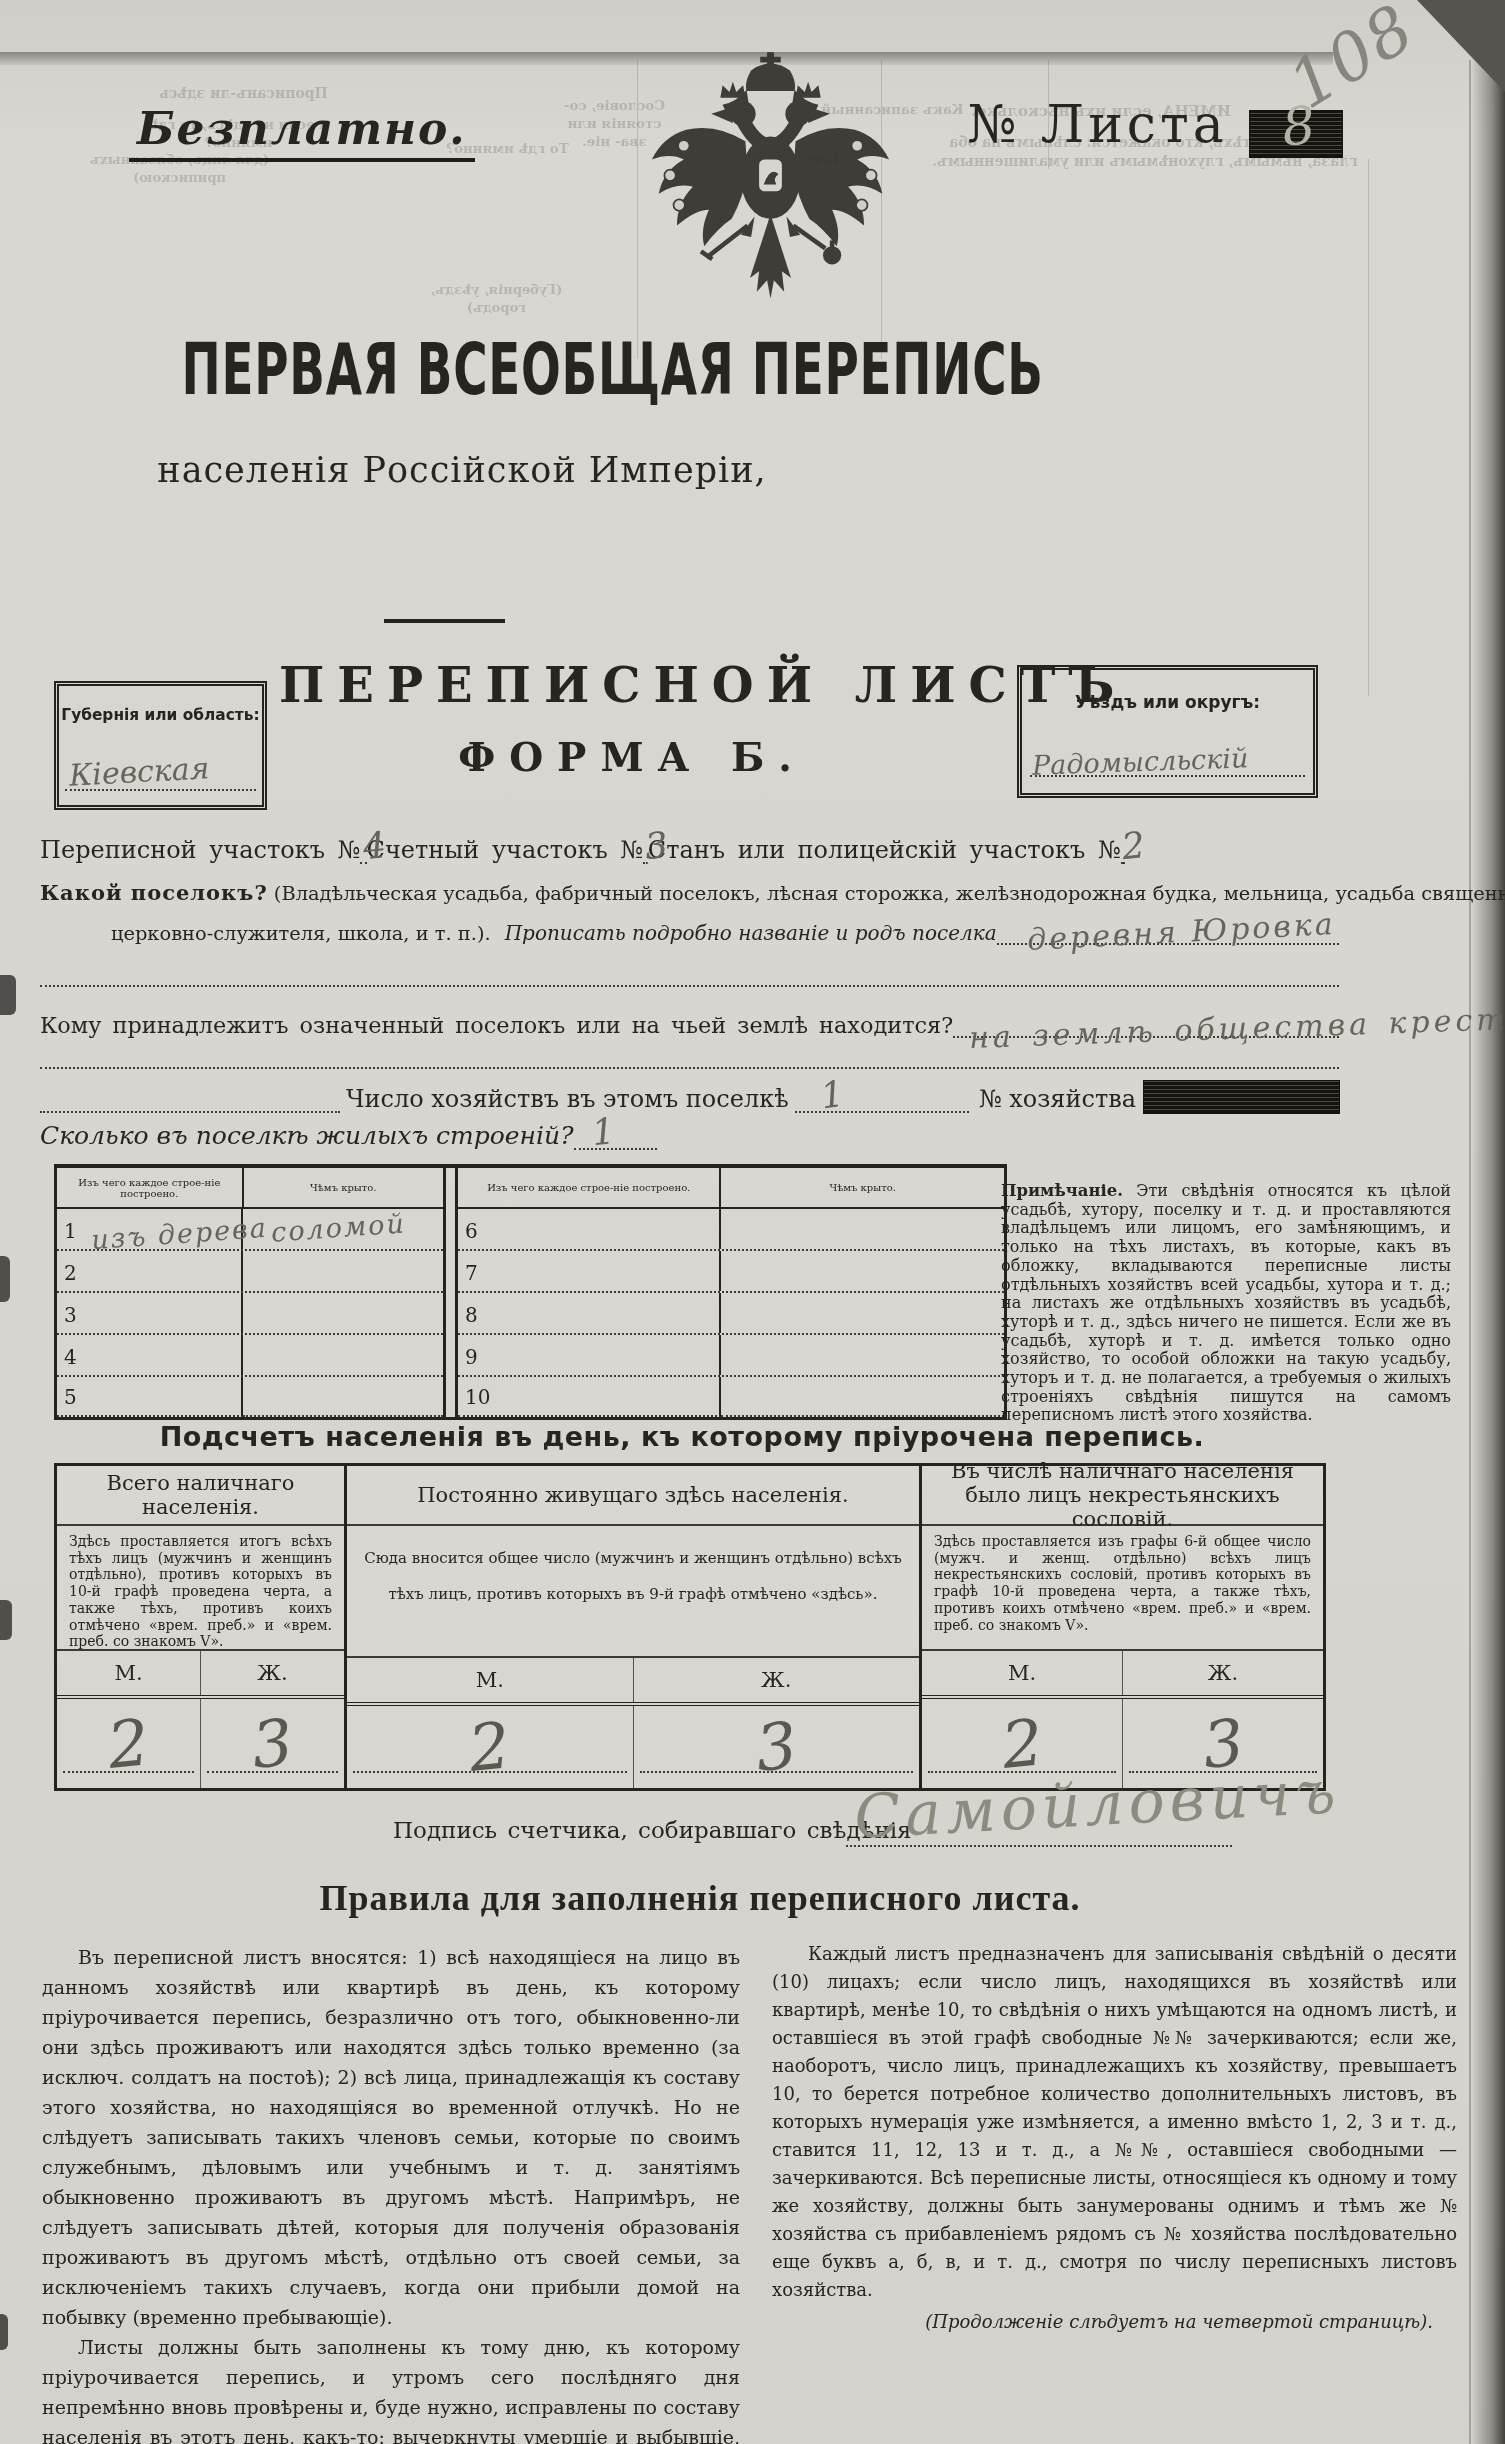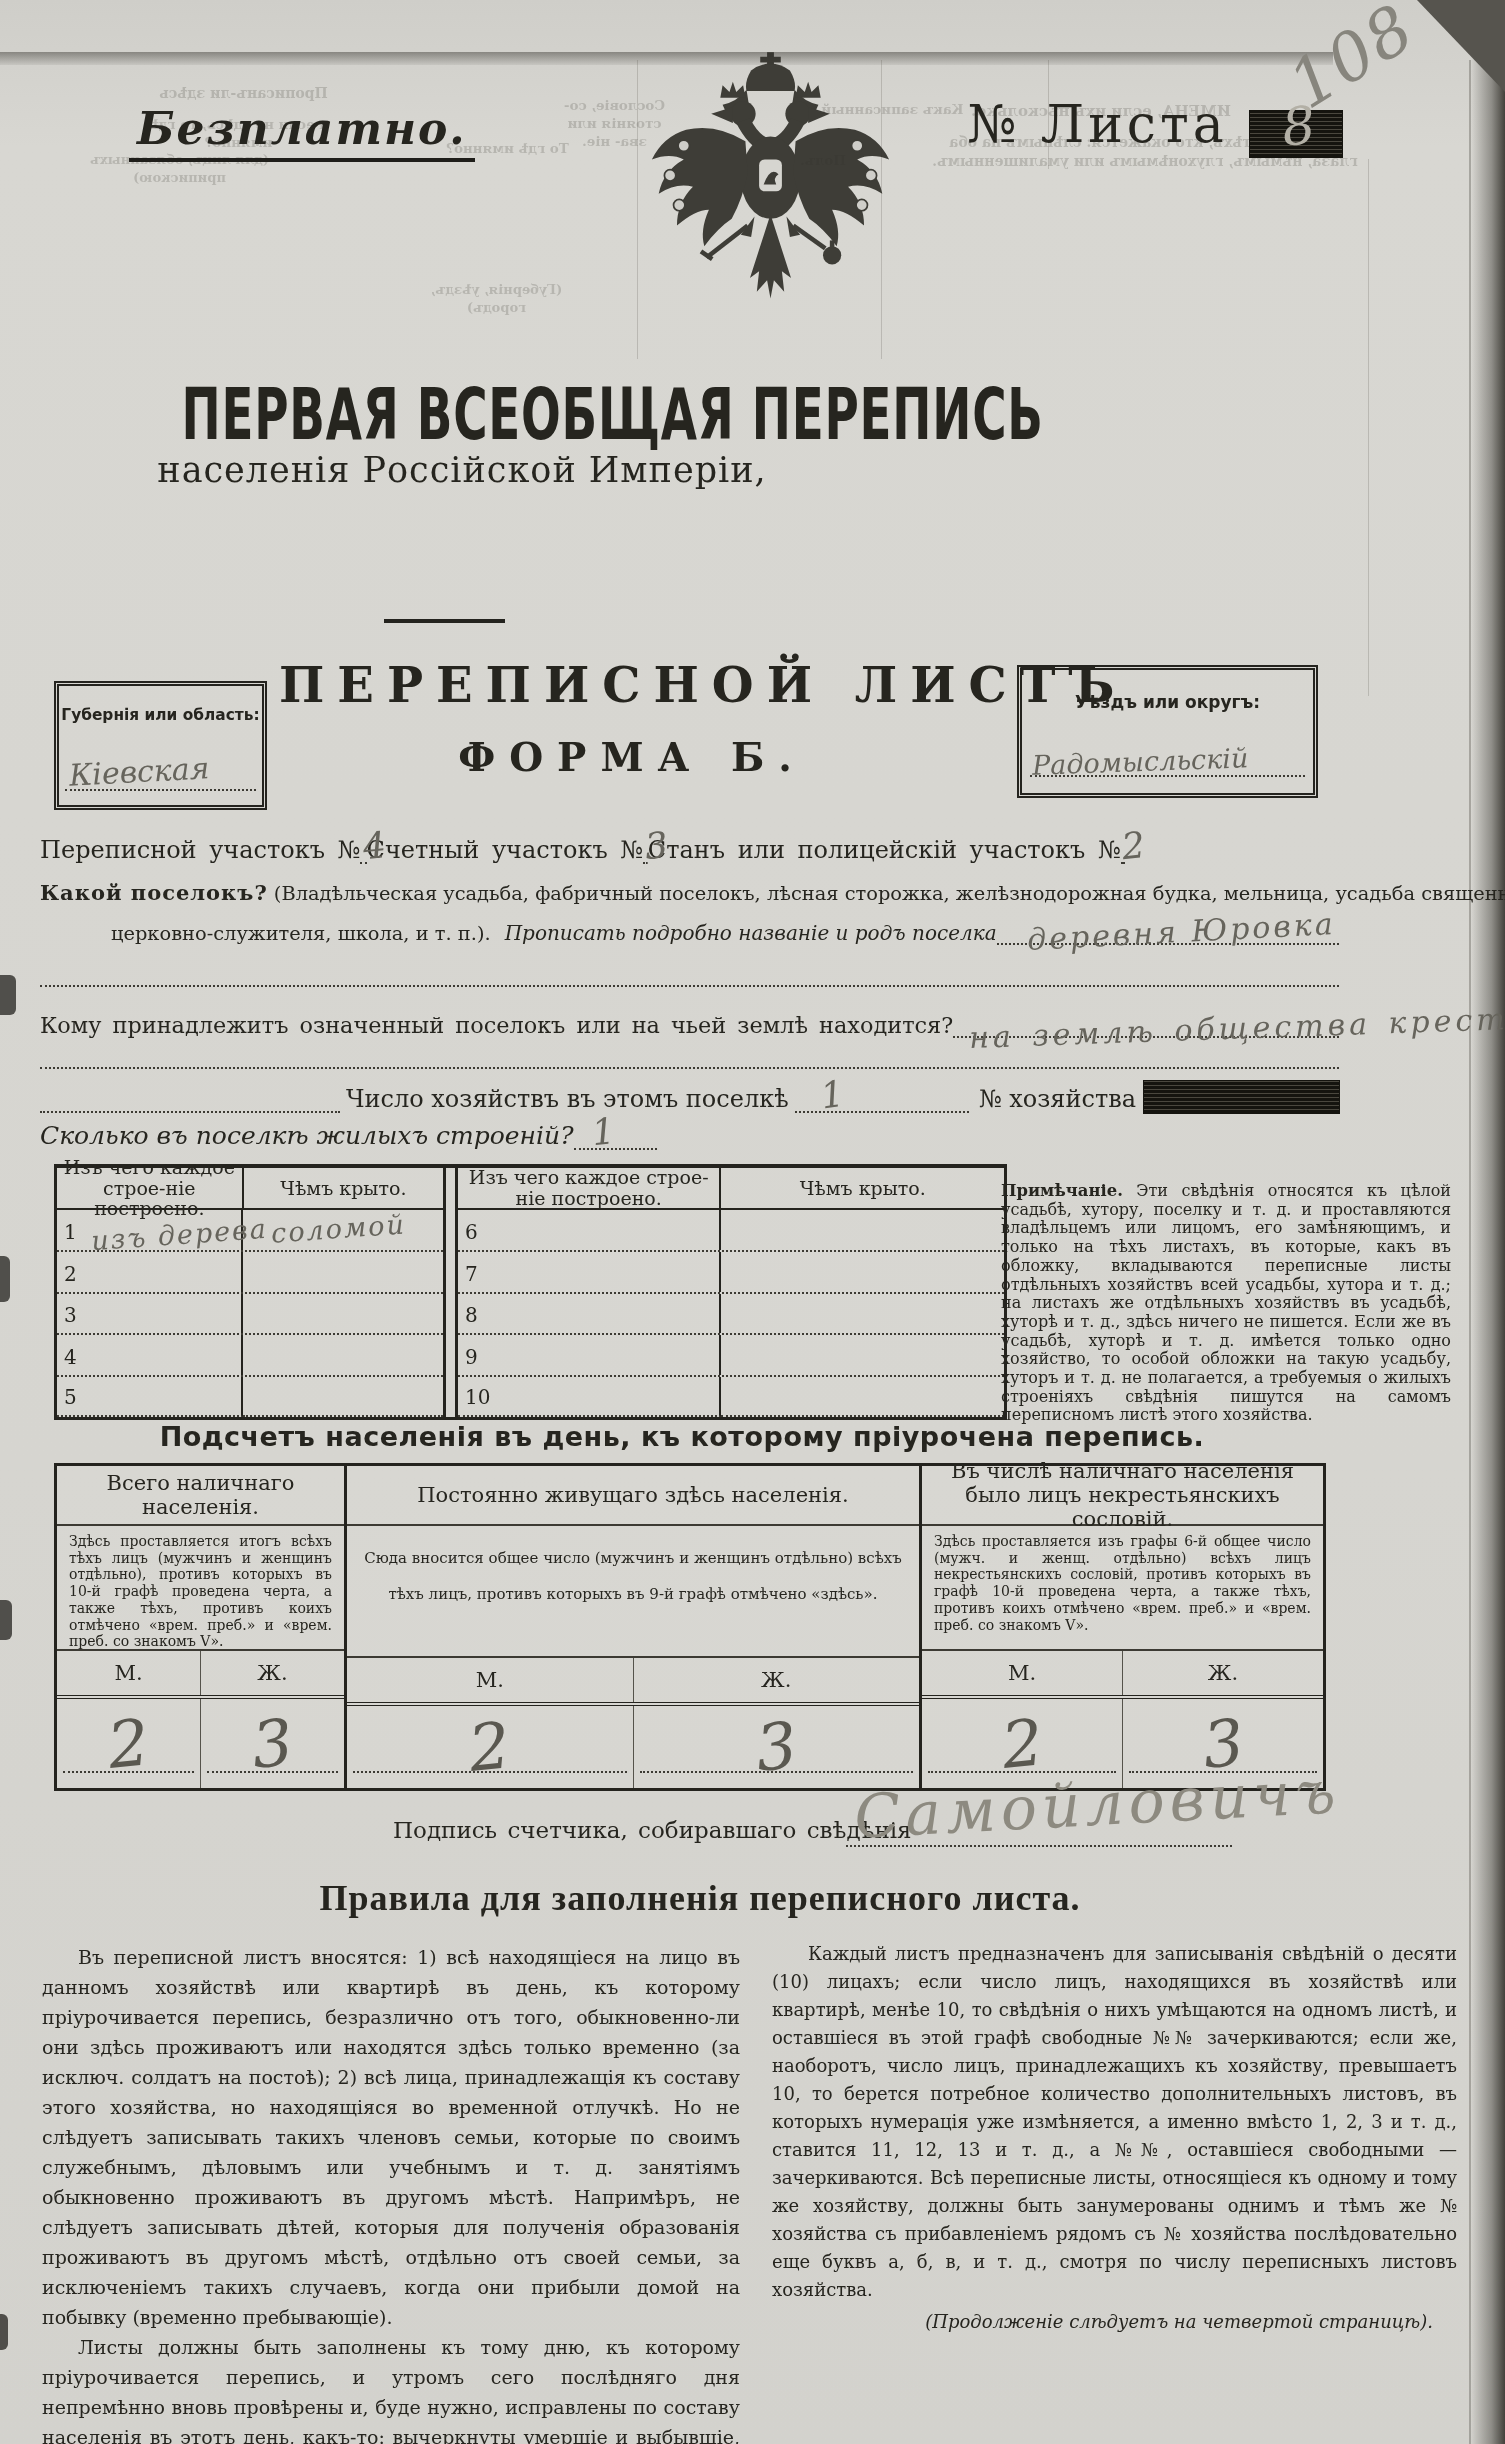--- a/index.html
+++ b/index.html
@@ -32,21 +32,21 @@
     border-bottom:4px solid #1f1e1a;padding:0 8px 4px 8px;letter-spacing:2px;}
 
   .eagle{left:645px;top:52px;width:251px;height:297px;}
 
   .sheetno{left:967px;top:94px;font-size:52px;letter-spacing:4px;}
   .hatch{background:repeating-linear-gradient(0deg,#15140f 0 3px,#4a473e 3px 4px);
     box-shadow:0 0 0 1px #15140f;}
   .sheet-box{left:1250px;top:111px;width:92px;height:46px;}
   .sheet-val{left:1282px;top:96px;font-size:52px;color:#b3b0a6;transform:rotate(-6deg);}
 
-  .title-main{left:60px;top:334px;width:804px;margin-top:45px;}
+  .title-main{left:60px;top:334px;width:804px;}
   .title-main span{display:inline-block;font-family:"DejaVu Sans",sans-serif;font-weight:700;
     font-size:60px;letter-spacing:1px;transform:scale(.78,1.18);transform-origin:center;white-space:nowrap;}
   .title-sub{left:60px;top:450px;width:804px;text-align:center;font-size:35px;letter-spacing:1px;}
   .title-basis{left:40px;top:535px;width:856px;text-align:center;font-size:25px;white-space:nowrap;}
   .title-basis b{letter-spacing:2px;font-weight:700;}
   .tdivider{left:384px;top:619px;width:121px;border-top:4px solid #24231e;}
 
   .gbox{left:54px;top:681px;width:203px;height:119px;border:5px double #24231e;}
   .gbox .lbl, .ubox .lbl{font-family:"DejaVu Sans",sans-serif;font-weight:700;text-align:center;}
   .gbox .lbl{margin-top:20px;font-size:15.4px;}
@@ -88,21 +88,21 @@
   .bldrow .hwv{position:absolute;left:18px;bottom:-4px;font-size:36px;transform:rotate(-6deg);}
 
   
   .btable{left:54px;top:1164px;width:947px;height:249px;display:flex;border:3px solid #24231e;border-top-width:4px;background:rgba(255,255,255,.04);}
   .bt-half{display:flex;flex-direction:column;}
   .bt-left{width:386px;}
   .bt-right{flex:1;}
   .bt-div{width:9px;border-left:3px solid #24231e;border-right:3px solid #24231e;}
   .bt-head{display:flex;height:40px;border-bottom:2px solid #24231e;}
   .bt-head div{display:flex;align-items:center;justify-content:center;text-align:center;
-     font-size:19px;line-height:1.1;padding:1px 4px;}
+     font-size:10px;line-height:1.1;padding:1px 4px;}
   .bt-c1{width:48%;border-right:2px solid #24231e;}
   .bt-c2{width:52%;}
   .bt-row{display:flex;height:41px;border-bottom:2px dotted #3c3a33;position:relative;}
   .bt-row .cell1{width:48%;border-right:2px solid #24231e;position:relative;}
   .bt-row .cell2{width:52%;position:relative;}
   .bt-row .num{position:absolute;left:7px;bottom:6px;font-size:20px;}
   .bt-row .hwv{position:absolute;left:34px;bottom:0;font-size:27px;letter-spacing:2px;transform:rotate(-4deg);white-space:nowrap;}
   .bt-row .cell2 .hwv{left:28px;bottom:6px;}
 
   .note{left:1001px;top:1182px;width:450px;font-size:16px;line-height:18.7px;text-align:justify;}

